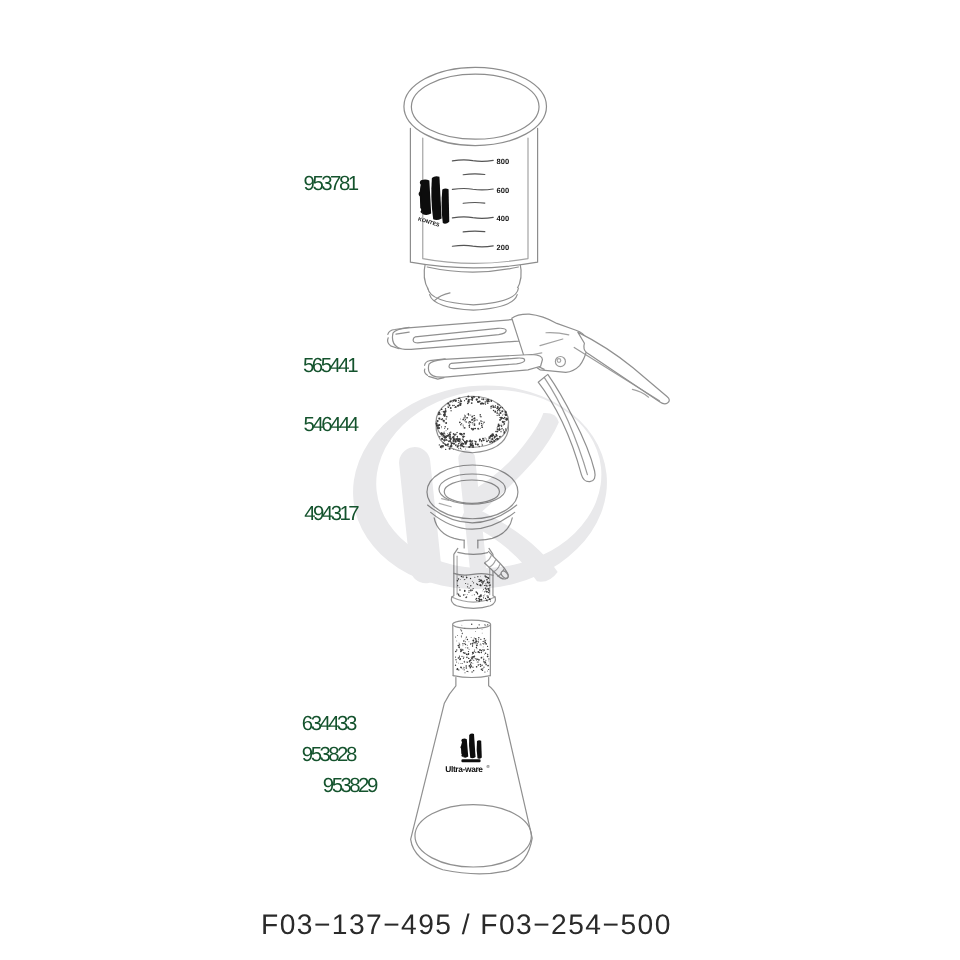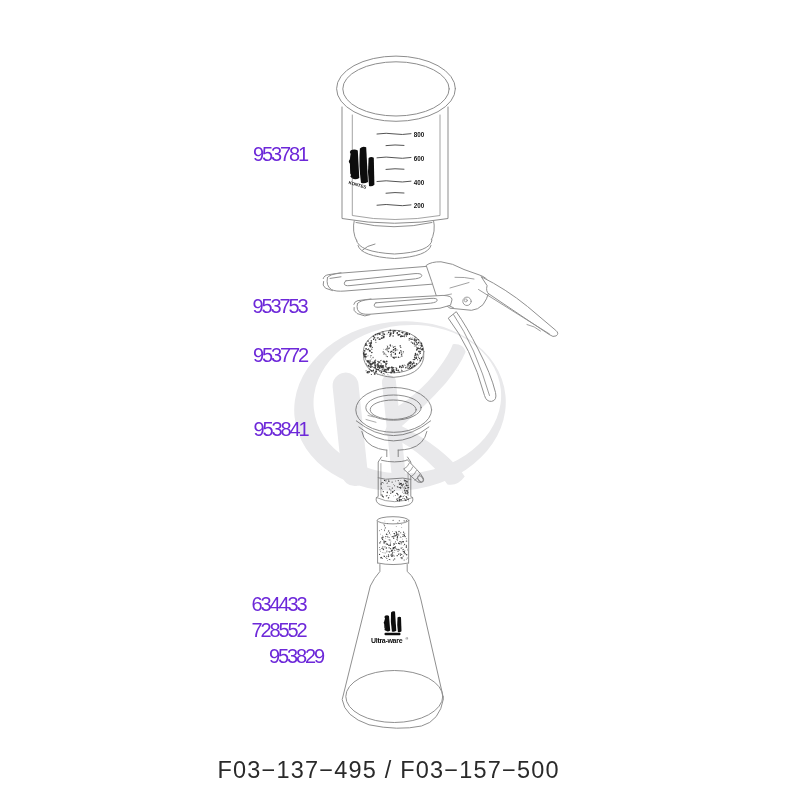--- a/index.html
+++ b/index.html
@@ -1,16 +1,16 @@
 <!DOCTYPE html>
 <html><head><meta charset="utf-8">
 <style>
 html,body{margin:0;padding:0;background:#ffffff;width:800px;height:800px;overflow:hidden}
 *{font-family:"Liberation Sans",sans-serif}
-.lbl{position:absolute;color:#6d28d9;font-size:20px;letter-spacing:-2.1px;white-space:nowrap}
+.lbl{position:absolute;color:#14532d;font-size:17px;letter-spacing:-2.1px;white-space:nowrap}
 </style></head>
 <body>
 <svg width="800" height="800" viewBox="0 0 800 800" xmlns="http://www.w3.org/2000/svg">
 <rect width="800" height="800" fill="#ffffff"></rect>
 <g stroke="#909090" stroke-width="1" fill="none" stroke-linecap="round" stroke-linejoin="round">
 
 <g>
 <path d="M354.5,219 Q351.5,232 357,241.5" fill="none"></path>
 <path d="M433.3,219 Q436.3,232 430.5,241.5" fill="none"></path>
 <path d="M356,222.5 Q394,231 432,222.5" fill="none"></path>
@@ -999,25 +999,25 @@
 
 <path d="M385,412 Q420,397 441,374 Q455,359 459,350 Q470,350.5 471,359 Q464,372 448,388 Q424,410 397,428 Z"></path>
 
 <path d="M388,419 Q424,440 444,464 Q453,475 457,483 Q449,492 439,489 Q429,470 412,454 Q398,441 381,432 Z"></path>
 </g>
 
 </svg>
 
 <div class="lbl" style="left:253px;top:142.9px">953781</div>
 
-<div class="lbl" style="left:252.5px;top:294.7px">953753</div>
-
-<div class="lbl" style="left:253px;top:343.5px">953772</div>
-
-<div class="lbl" style="left:253.5px;top:417.9px">953841</div>
+<div class="lbl" style="left:252.5px;top:294.7px">565441</div>
+
+<div class="lbl" style="left:253px;top:343.5px">546444</div>
+
+<div class="lbl" style="left:253.5px;top:417.9px">494317</div>
 
 <div class="lbl" style="left:251.5px;top:592.9px">634433</div>
 
-<div class="lbl" style="left:251.5px;top:619.1px">728552</div>
+<div class="lbl" style="left:251.5px;top:619.1px">953828</div>
 
 <div class="lbl" style="left:269px;top:644.7px">953829</div>
 
-<div class="lbl" style="left:217.5px;top:757px;font-size:23.5px;letter-spacing:1.2px;color:#2a2a2a">F03−137−495 / F03−157−500</div>
+<div class="lbl" style="left:217.5px;top:757px;font-size:23.5px;letter-spacing:1.2px;color:#2a2a2a">F03−137−495 / F03−254−500</div>
 
 </body></html>

